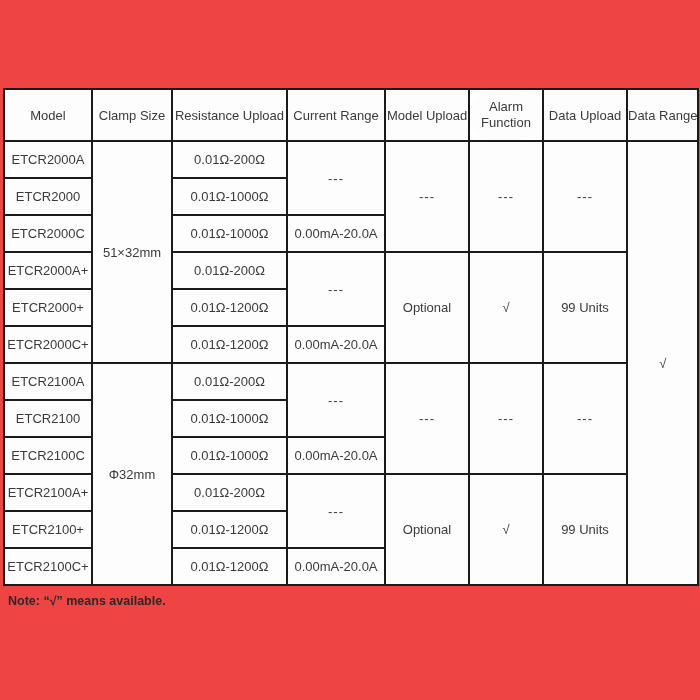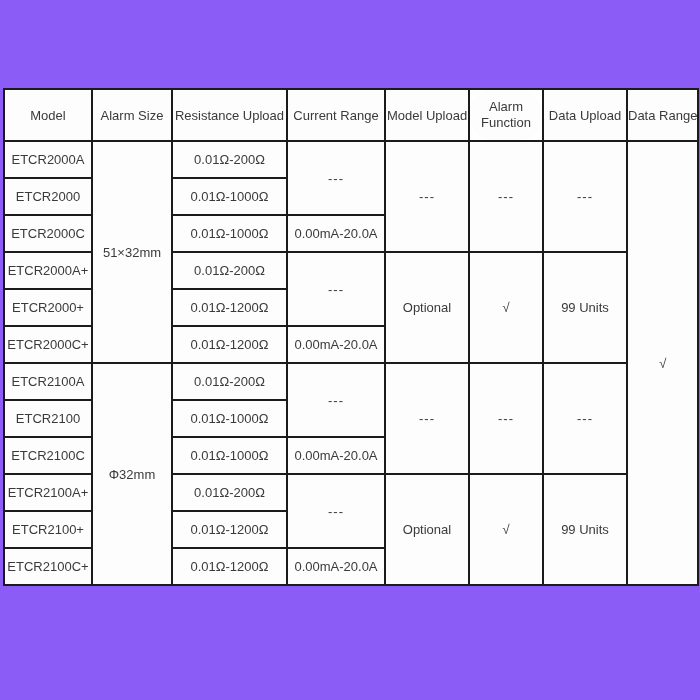--- a/index.html
+++ b/index.html
@@ -4,21 +4,21 @@
 <style>
   html, body {
     margin: 0;
     padding: 0;
     background: #ffffff;
   }
   .sheet {
     position: relative;
     width: 700px;
     height: 700px;
-    background: #8b5cf6;
+    background: #ef4444;
     font-family: "Liberation Sans", sans-serif;
     color: #3a3a3a;
     overflow: hidden;
   }
   table.spec {
     position: absolute;
     left: 3px;
     top: 88px;
     border-collapse: collapse;
     table-layout: fixed;
@@ -69,21 +69,21 @@
         <col style="width:115px">
         <col style="width:98px">
       <col style="width:84px">
         <col style="width:74px">
         <col style="width:84px">
         <col style="width:70px">
     </colgroup>
     <thead>
       <tr>
         <th>Model</th>
-        <th>Alarm Size</th>
+        <th>Clamp Size</th>
         <th>Resistance Upload</th>
         <th>Current Range</th>
         <th>Model Upload</th>
         <th class="wrap">Alarm Function</th>
         <th>Data Upload</th>
         <th>Data Range</th>
       </tr>
     </thead>
     <tbody>
       <tr>
@@ -153,14 +153,15 @@
         <td>0.01Ω-1200Ω</td>
       </tr>
       <tr>
         <td class="model">ETCR2100C+</td>
         <td>0.01Ω-1200Ω</td>
         <td class="tight">0.00mA-20.0A</td>
       </tr>
     </tbody>
   </table>
 
+  <div class="note">Note: “√” means available.</div>
 
 </div>
 
 </body></html>

